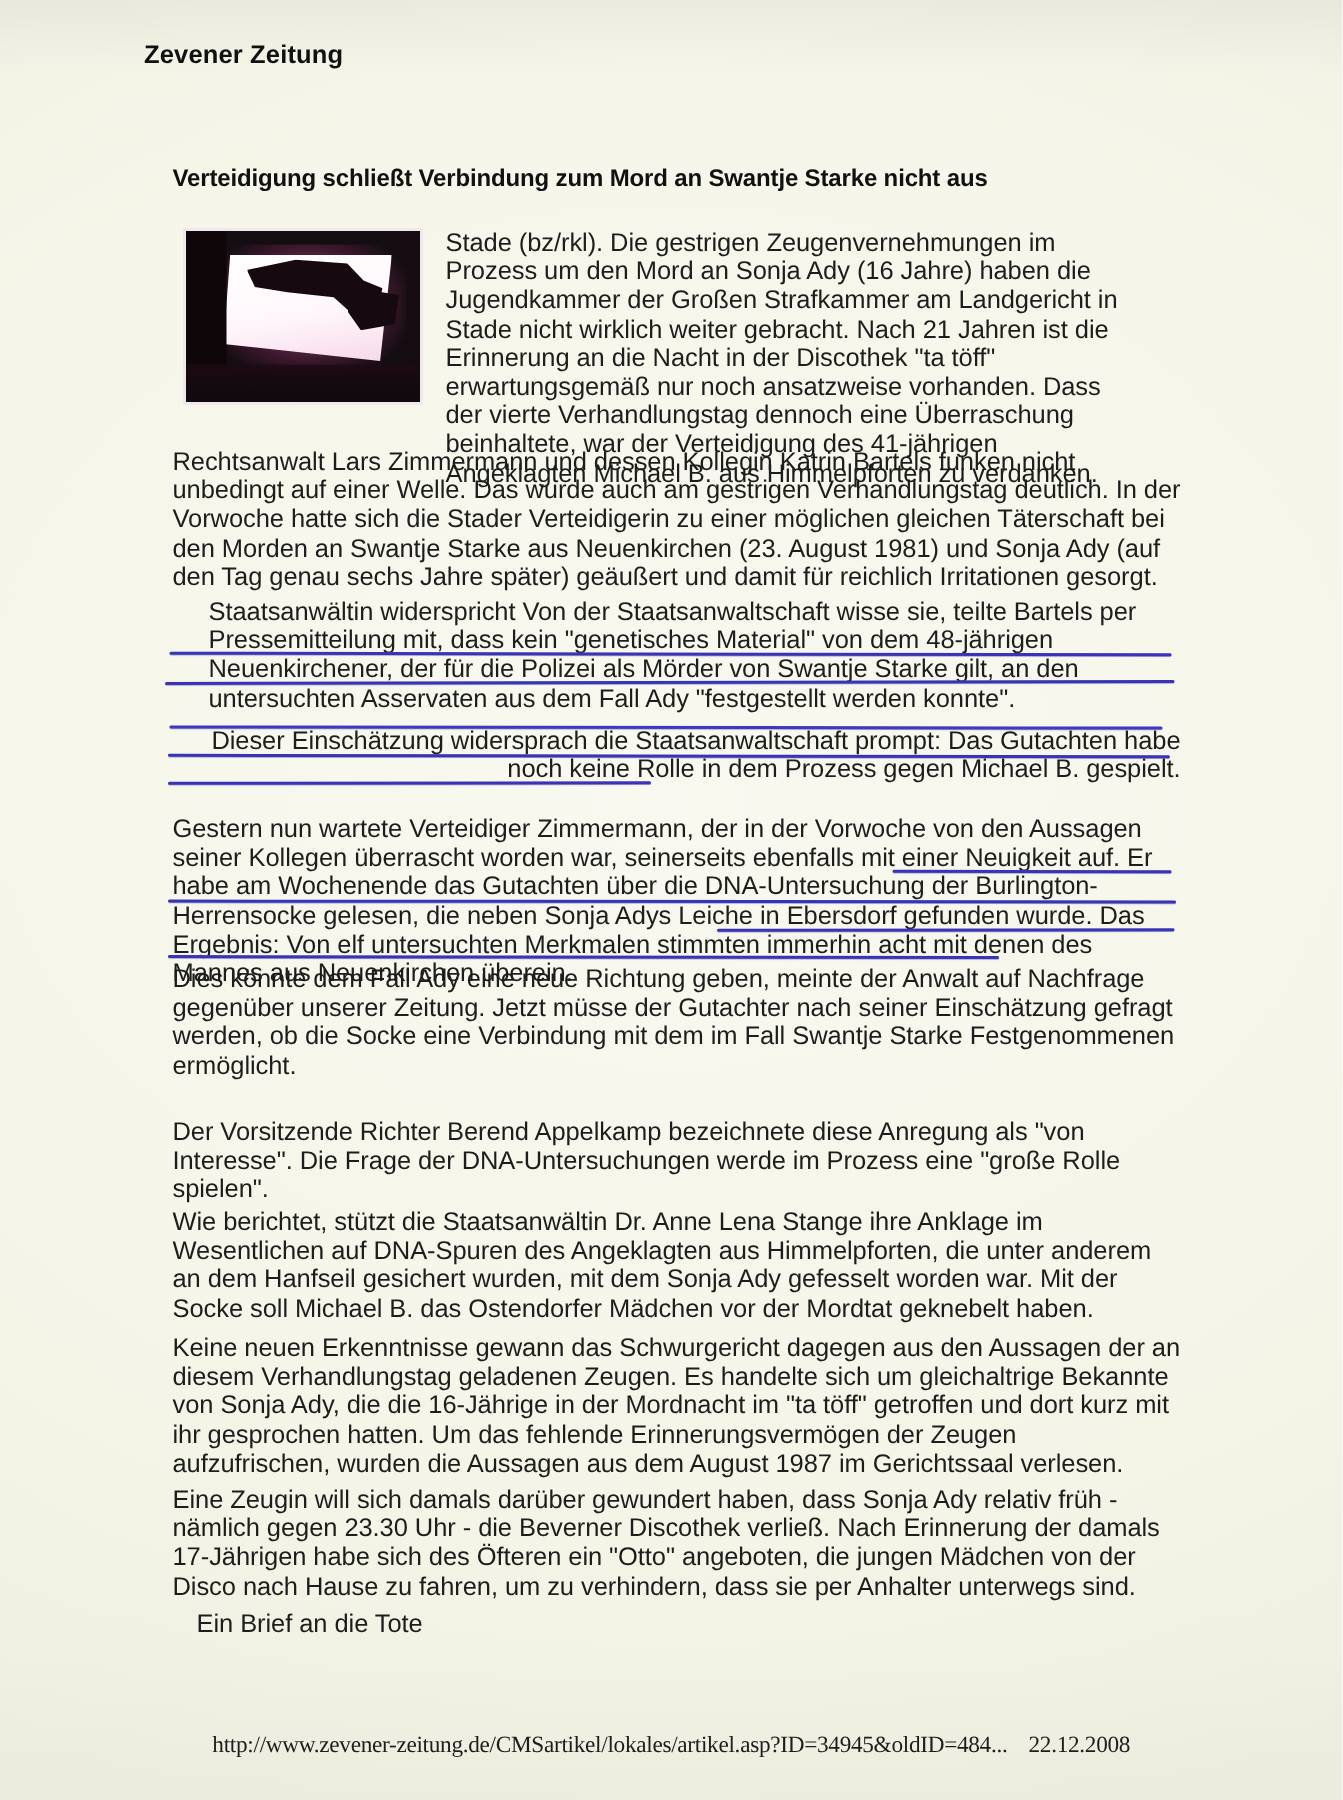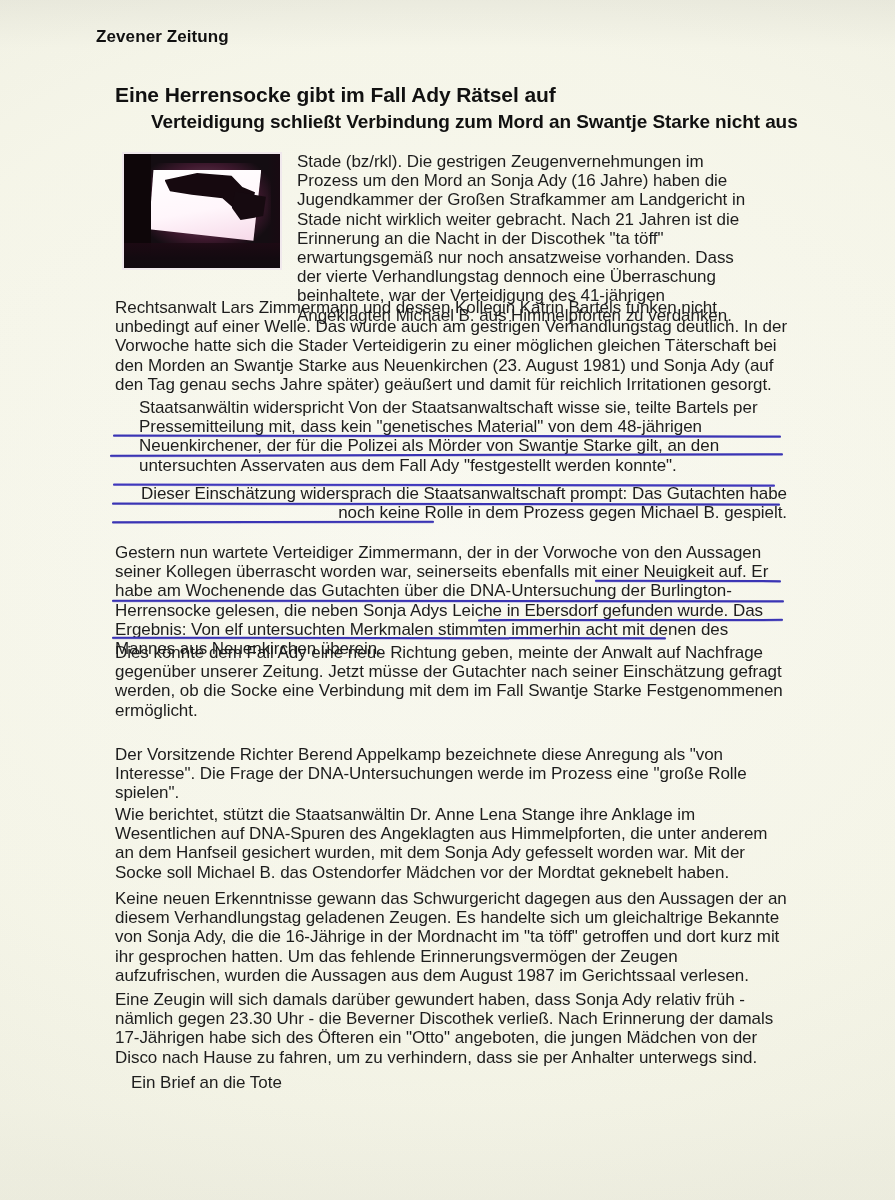--- a/index.html
+++ b/index.html
@@ -41,25 +41,24 @@
     top: 83px;
     font-size: 21px;
     font-weight: bold;
     letter-spacing: -0.1px;
     color: #111;
   }
   .subheadline {
     position: absolute;
     left: 115px;
     top: 111px;
-    font-size: 19px;
+    font-size: 16px;
     font-weight: bold;
     letter-spacing: -0.1px;
     color: #111;
-    margin-left: 36px;
   }
 
   
   .photo {
     position: absolute;
     left: 122px;
     top: 152px;
     width: 160px;
     height: 118px;
     background: #f0e8ec;
@@ -178,21 +177,20 @@
     white-space: nowrap;
   }
 </style>
 </head>
 <body>
 
 <div class="page">
 
   <div class="masthead">Zevener Zeitung</div>
 
-  <div class="headline">Eine Herrensocke gibt im Fall Ady Rätsel auf</div>
   <div class="subheadline">Verteidigung schließt Verbindung zum Mord an Swantje Starke nicht aus</div>
 
   <div class="photo">
     <div class="photo-inner">
       <div class="photo-glow"></div>
       <div class="photo-floor"></div>
       <div class="photo-sock"></div>
       <div class="photo-sock2"></div>
       <div class="photo-dark-left"></div>
       <div class="photo-dark-right"></div>
@@ -221,14 +219,18 @@
     <div class="pen thin" style="left:113px; top:484px; width:662px; transform:rotate(0.07deg);"></div>
     <div class="pen" style="left:112px; top:503px; width:668px; transform:rotate(0.08deg);"></div>
     <div class="pen" style="left:112px; top:521px; width:322px; transform:rotate(-0.05deg);"></div>
 
     <div class="pen" style="left:595px; top:580px; width:186px; transform:rotate(0.08deg);"></div>
     <div class="pen" style="left:112px; top:600px; width:672px; transform:rotate(0.05deg);"></div>
     <div class="pen" style="left:478px; top:619px; width:305px; transform:rotate(-0.05deg);"></div>
     <div class="pen" style="left:112px; top:637px; width:554px; transform:rotate(0.06deg);"></div>
   </div>
 
+  <div class="footer">
+    <span>http://www.zevener-zeitung.de/CMSartikel/lokales/artikel.asp?ID=34945&amp;oldID=484...</span>
+    <span>22.12.2008</span>
+  </div>
 
 </div>
 
 </body></html>

